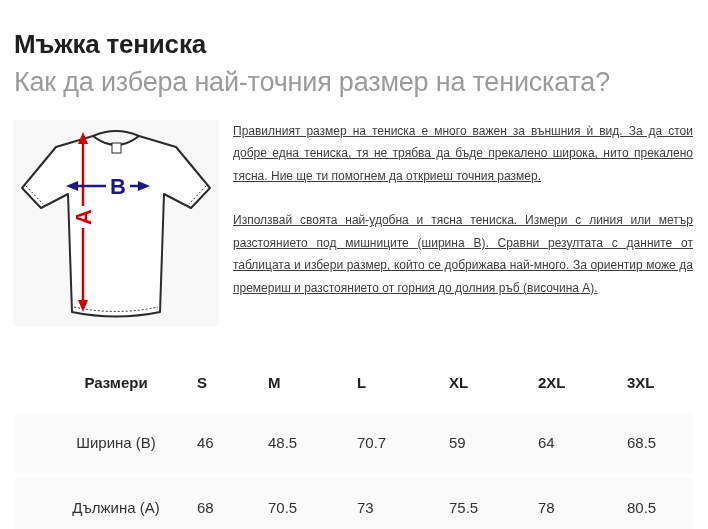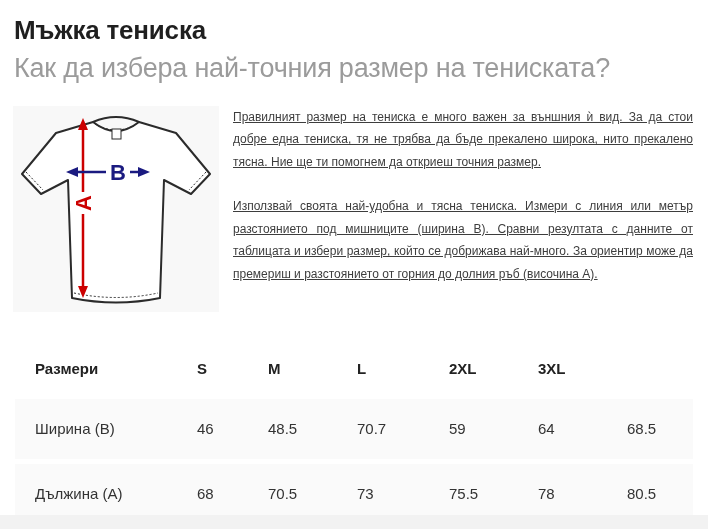--- a/index.html
+++ b/index.html
@@ -5,21 +5,21 @@
   html,body{margin:0;padding:0;}
   body{
     width:708px;height:529px;overflow:hidden;
     background:#ffffff;
     font-family:"Liberation Sans","DejaVu Sans",sans-serif;
     -webkit-font-smoothing:antialiased;
   }
   .page{position:relative;width:708px;height:529px;background:#fff;}
 
   
-  .header{padding:14px 14px 0 14px;}
+  .header{padding:14px 14px 0 14px;margin-top:14px;}
   .page-title{
     margin:0;font-size:26px;line-height:1.25;font-weight:600;
     color:#1f1f1f;letter-spacing:-0.2px;
   }
   .page-subtitle{
     margin:4px 0 0 0;font-size:27px;line-height:1.3;font-weight:400;
     color:#9b9b9b;letter-spacing:-0.2px;
   }
 
   
@@ -37,21 +37,21 @@
   .intro p{margin:0;}
   .intro p + p{margin-top:22px;}
 
   
   .size-table{margin:27px 15px 0 15px;width:678px;font-size:15px;color:#333;}
   .t-row{
     display:grid;
     grid-template-columns:182px 71px 89px 92px 89px 89px 1fr;
     align-items:center;height:60px;
   }
-  .t-row > div:first-child{padding-left:20px;}
+  .t-row > div:first-child{padding-left:20px;text-align:center;}
   .t-head{font-weight:700;color:#222;background:#ffffff;}
   .t-data{background:#fafafa;}
   .t-data + .t-data{margin-top:5px;}
 
   .footer-strip{
     position:absolute;left:0;bottom:0;width:708px;height:14px;
     background:#f2f2f2;
   }
 </style>
 </head>
@@ -106,20 +106,21 @@
       <p>Използвай своята най-удобна и тясна тениска. Измери с линия или метър разстоянието под мишниците (ширина B). Сравни резултата с данните от таблицата и избери размер, който се добрижава най-много. За ориентир може да премериш и разстоянието от горния до долния ръб (височина A).</p>
     </div>
   </div>
 
   <div class="size-table">
     <div class="t-row t-head">
       <div>Размери</div>
       <div>S</div>
       <div>M</div>
       <div>L</div>
+      <div>XL</div>
       <div>2XL</div>
       <div>3XL</div>
     </div>
 
     <div class="t-row t-data">
       <div>Ширина (B)</div>
       <div>46</div>
       <div>48.5</div>
       <div>70.7</div>
       <div>59</div>

